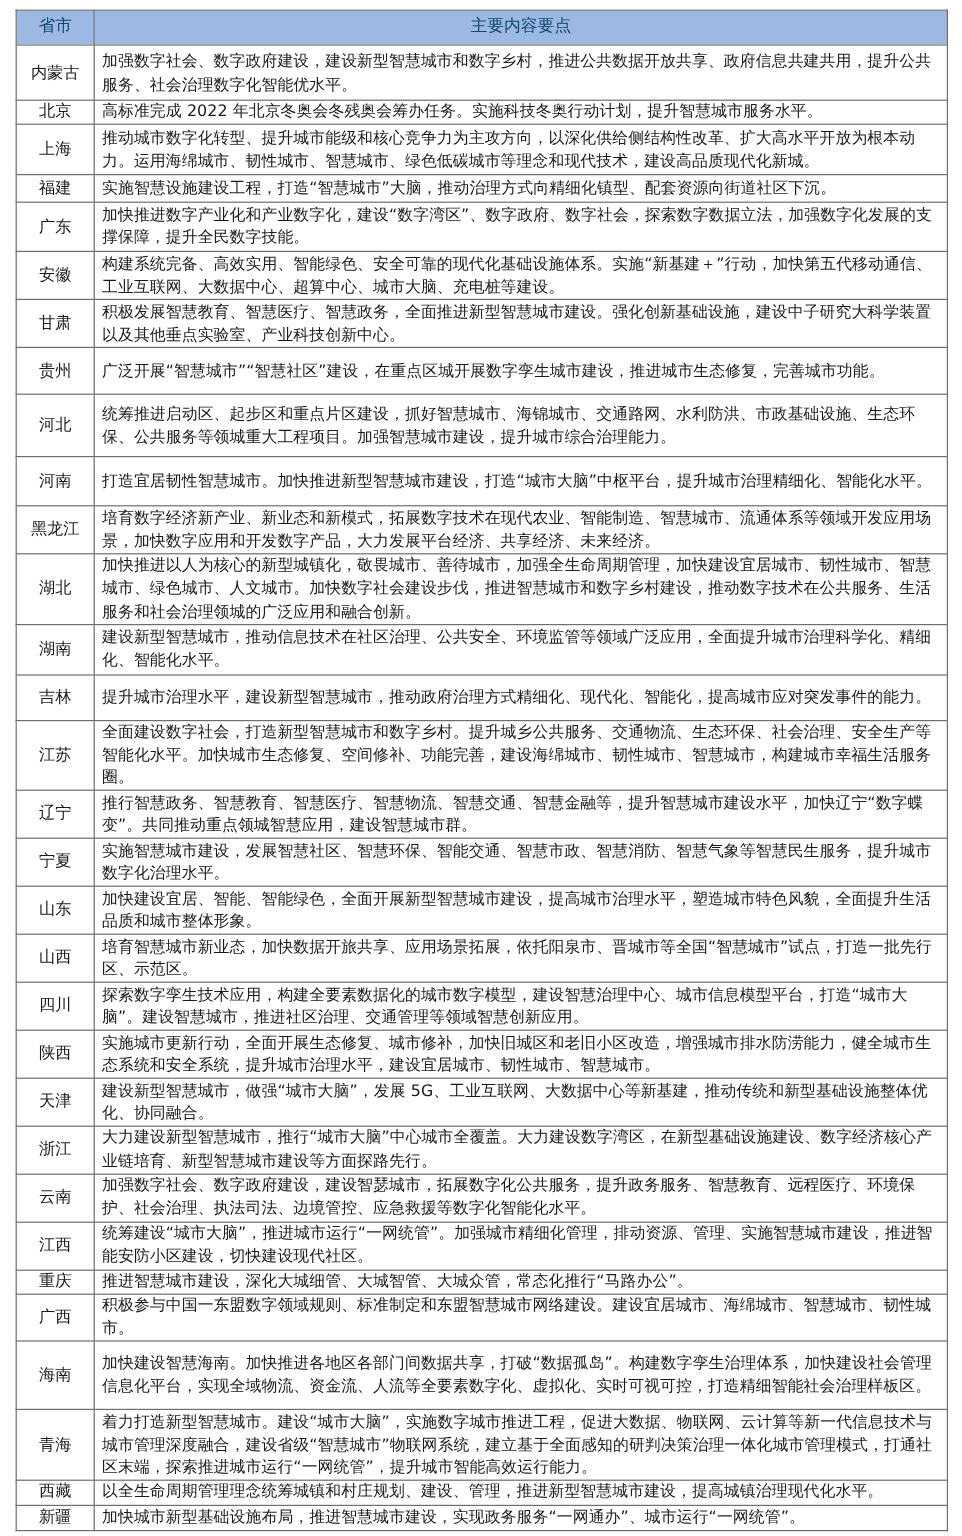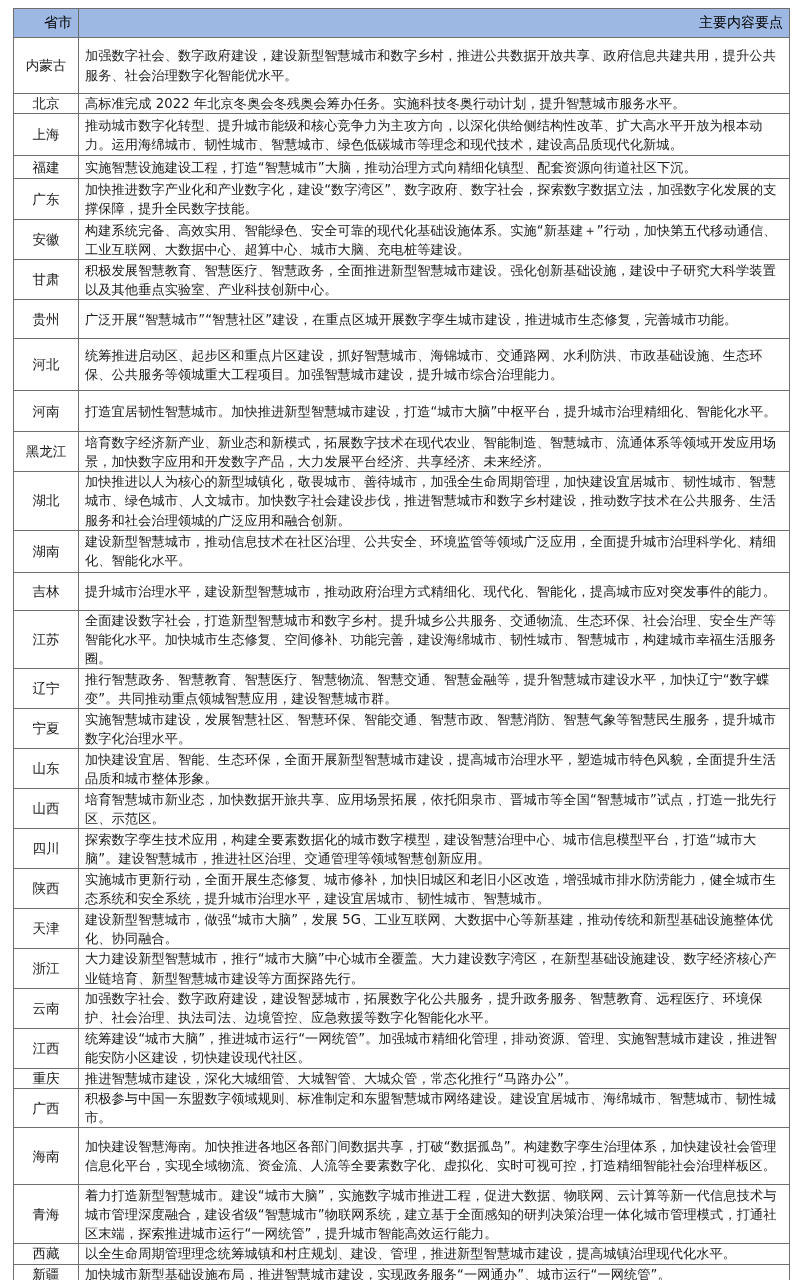--- a/index.html
+++ b/index.html
@@ -10,42 +10,42 @@
       border-collapse: collapse; table-layout: fixed;
       font-size: 13.2px; line-height: 19.2px;
     }
     table.policy col.c1 { width: 65px; }
     table.policy col.c2 { width: 711px; }
     table.policy th, table.policy td {
       border: 1px solid #6e6e6e; padding: 0 6px 0 6px; vertical-align: middle;
       overflow: hidden;
     }
     table.policy thead th {
-      background: #9db8e2; font-weight: normal; font-size: 14px; text-align: right;
-      height: 28px; color: #000000;
+      background: #9db8e2; font-weight: normal; font-size: 14px; text-align: center;
+      height: 28px; color: #0c4a6e;
     }
     table.policy td.prov { text-align: center; padding: 0 2px; font-size: 13.5px; }
     table.policy td.content { text-align: left; letter-spacing: 0.1px; word-break: break-all; }
   </style>
 </head>
 <body>
 
 <table class="policy">
   <colgroup>
       <col class="c1">
       <col class="c2">
     </colgroup>
   <thead>
     <tr>
       <th>省市</th>
       <th>主要内容要点</th>
     </tr>
   </thead>
   <tbody id="tbody">
-      <tr style="height: 56px; font-family: Liberation Serif, serif;">
+      <tr style="height: 46px; font-family: Liberation Serif, serif;">
         <td class="prov">内蒙古</td>
         <td class="content">加强数字社会、数字政府建设，建设新型智慧城市和数字乡村，推进公共数据开放共享、政府信息共建共用，提升公共服务、社会治理数字化智能优水平。</td>
       </tr>
       <tr style="height: 18px;">
         <td class="prov">北京</td>
         <td class="content">高标准完成 2022 年北京冬奥会冬残奥会筹办任务。实施科技冬奥行动计划，提升智慧城市服务水平。</td>
       </tr>
       <tr style="height: 42px;">
         <td class="prov">上海</td>
         <td class="content">推动城市数字化转型、提升城市能级和核心竞争力为主攻方向，以深化供给侧结构性改革、扩大高水平开放为根本动力。运用海绵城市、韧性城市、智慧城市、绿色低碳城市等理念和现代技术，建设高品质现代化新城。</td>
@@ -101,21 +101,21 @@
       <tr style="height: 40px;">
         <td class="prov">辽宁</td>
         <td class="content">推行智慧政务、智慧教育、智慧医疗、智慧物流、智慧交通、智慧金融等，提升智慧城市建设水平，加快辽宁“数字蝶变”。共同推动重点领城智慧应用，建设智慧城市群。</td>
       </tr>
       <tr style="height: 40px;">
         <td class="prov">宁夏</td>
         <td class="content">实施智慧城市建设，发展智慧社区、智慧环保、智能交通、智慧市政、智慧消防、智慧气象等智慧民生服务，提升城市数字化治理水平。</td>
       </tr>
       <tr style="height: 40px;">
         <td class="prov">山东</td>
-        <td class="content">加快建设宜居、智能、生态环保，全面开展新型智慧城市建设，提高城市治理水平，塑造城市特色风貌，全面提升生活品质和城市整体形象。</td>
+        <td class="content">加快建设宜居、智能、智能绿色，全面开展新型智慧城市建设，提高城市治理水平，塑造城市特色风貌，全面提升生活品质和城市整体形象。</td>
       </tr>
       <tr style="height: 40px;">
         <td class="prov">山西</td>
         <td class="content">培育智慧城市新业态，加快数据开旅共享、应用场景拓展，依托阳泉市、晋城市等全国“智慧城市”试点，打造一批先行区、示范区。</td>
       </tr>
       <tr style="height: 40px;">
         <td class="prov">四川</td>
         <td class="content">探索数字孪生技术应用，构建全要素数据化的城市数字模型，建设智慧治理中心、城市信息模型平台，打造“城市大脑”。建设智慧城市，推进社区治理、交通管理等领域智慧创新应用。</td>
       </tr>
       <tr style="height: 40px;">

